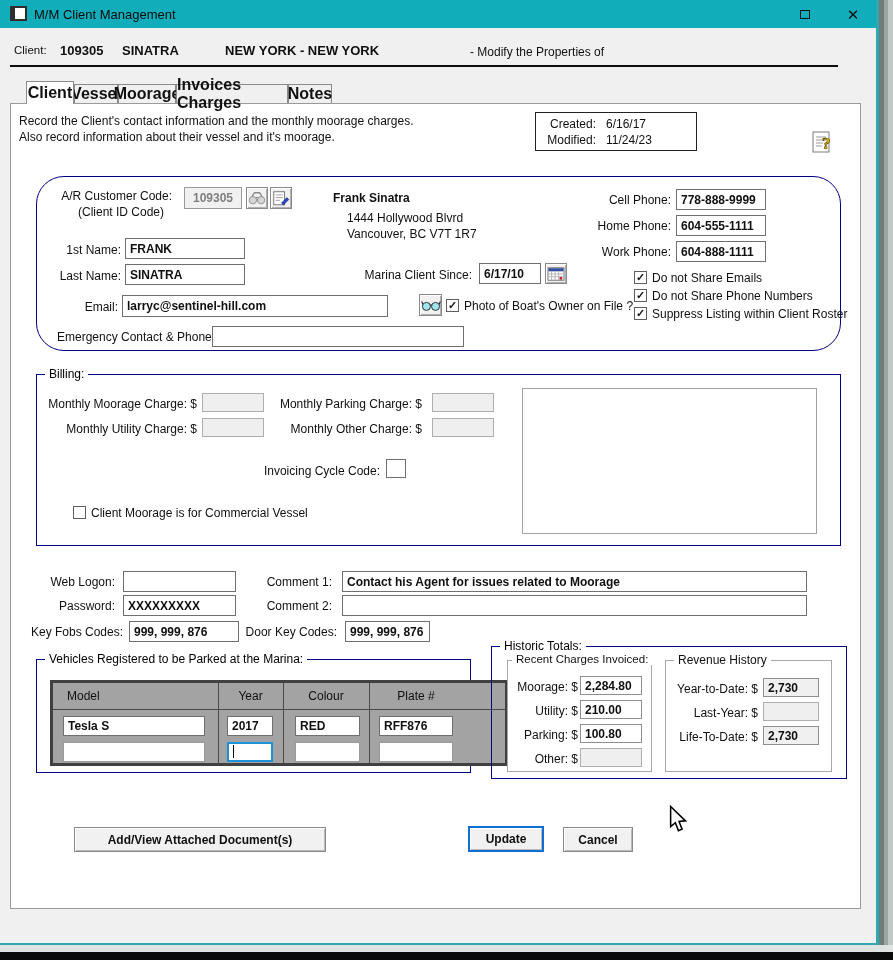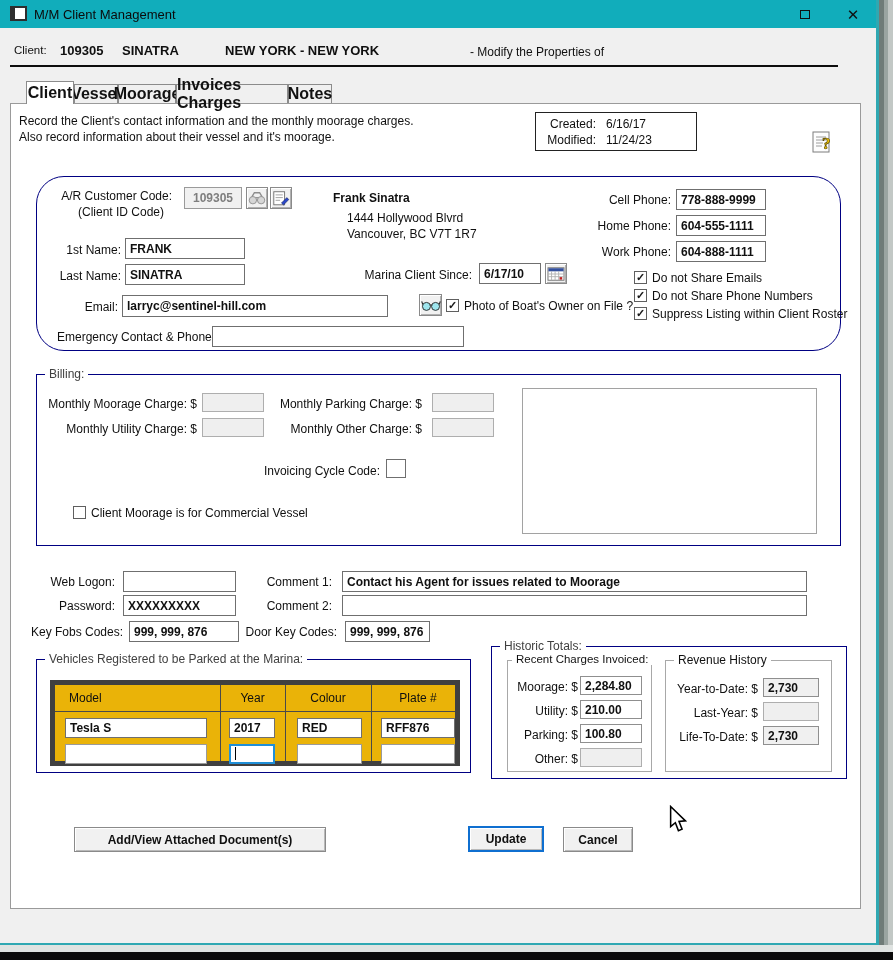--- a/index.html
+++ b/index.html
@@ -33,21 +33,21 @@
        z-index:3;cursor:default;}
   .tab.active{background:#fff;z-index:5;}
 
   .panel{position:absolute;left:10px;top:103px;width:851px;height:806px;background:#fff;
          border:1px solid #9a9a9a;z-index:2;}
 
   .grp{position:absolute;border:1px solid #9e9e9e;background:transparent;}
   .grp.navy{border-color:#000082;}
   .leg{position:absolute;top:-8px;left:8px;background:#fff;padding:0 4px;font-size:12px;
        white-space:nowrap;color:#101010;}
-  .leg.navy{color:#404040;text-align:center;}
+  .leg.navy{color:#000000;text-align:center;}
 
   .in{position:absolute;border:1px solid #6f6f6f;background:#fff;color:#101010;
       font:bold 12px "Liberation Sans",sans-serif;padding:1px 4px;outline:none;}
   .in.plain{font-weight:normal;}
   .in.dis{background:#efefef;border-color:#aeaeae;}
   .in.gray{background:#f0f0f0;border-color:#8f8f8f;}
   .in.code{color:#7e7e7e;text-align:center;background:#f1f1f1;border-color:#9a9a9a;}
   .in.focus{border:2px solid #1f8fd8;background:#fff;}
 
   .cb{position:absolute;width:13px;height:13px;background:#fff;border:1px solid #5f5f5f;
@@ -219,21 +219,21 @@
       <span class="lbl r" style="left:245px;top:495px;width:76px;">Comment 2:</span>
       <input class="in plain" style="left: 331px; top: 491px; width: 465px; height: 21px;" value="">
 
       <span class="lbl r" style="left:18px;top:521px;width:94px;">Key Fobs Codes:</span>
       <input class="in" style="left: 118px; top: 517px; width: 110px; height: 21px;" value="999, 999, 876">
       <span class="lbl r" style="left:232px;top:521px;width:94px;">Door Key Codes:</span>
       <input class="in" style="left: 334px; top: 517px; width: 85px; height: 21px;" value="999, 999, 876">
 
       <div class="grp navy" style="left:25px;top:555px;width:435px;height:114px;">
         <span class="leg navy">Vehicles Registered to be Parked at the Marina:</span>
-        <div class="a" style="left:13px;top:20px;width:410px;height:86px;border:5px solid #404040;background:#eab308;">
+        <div class="a" style="left:13px;top:20px;width:458px;height:86px;border:3px solid #404040;background:#a3a3a3;">
           <div class="vline" style="left:165px;"></div>
           <div class="vline" style="left:230px;"></div>
           <div class="vline" style="left:316px;"></div>
           <div class="hline" style="top:26px;"></div>
           <span class="lbl" style="left:14px;top:6px;">Model</span>
           <span class="lbl" style="left:165px;top:6px;width:65px;text-align:center;">Year</span>
           <span class="lbl" style="left:230px;top:6px;width:86px;text-align:center;">Colour</span>
           <span class="lbl" style="left:316px;top:6px;width:94px;text-align:center;">Plate #</span>
 
           <input class="in" style="left: 10px; top: 33px; width: 142px; height: 20px;" value="Tesla S">

